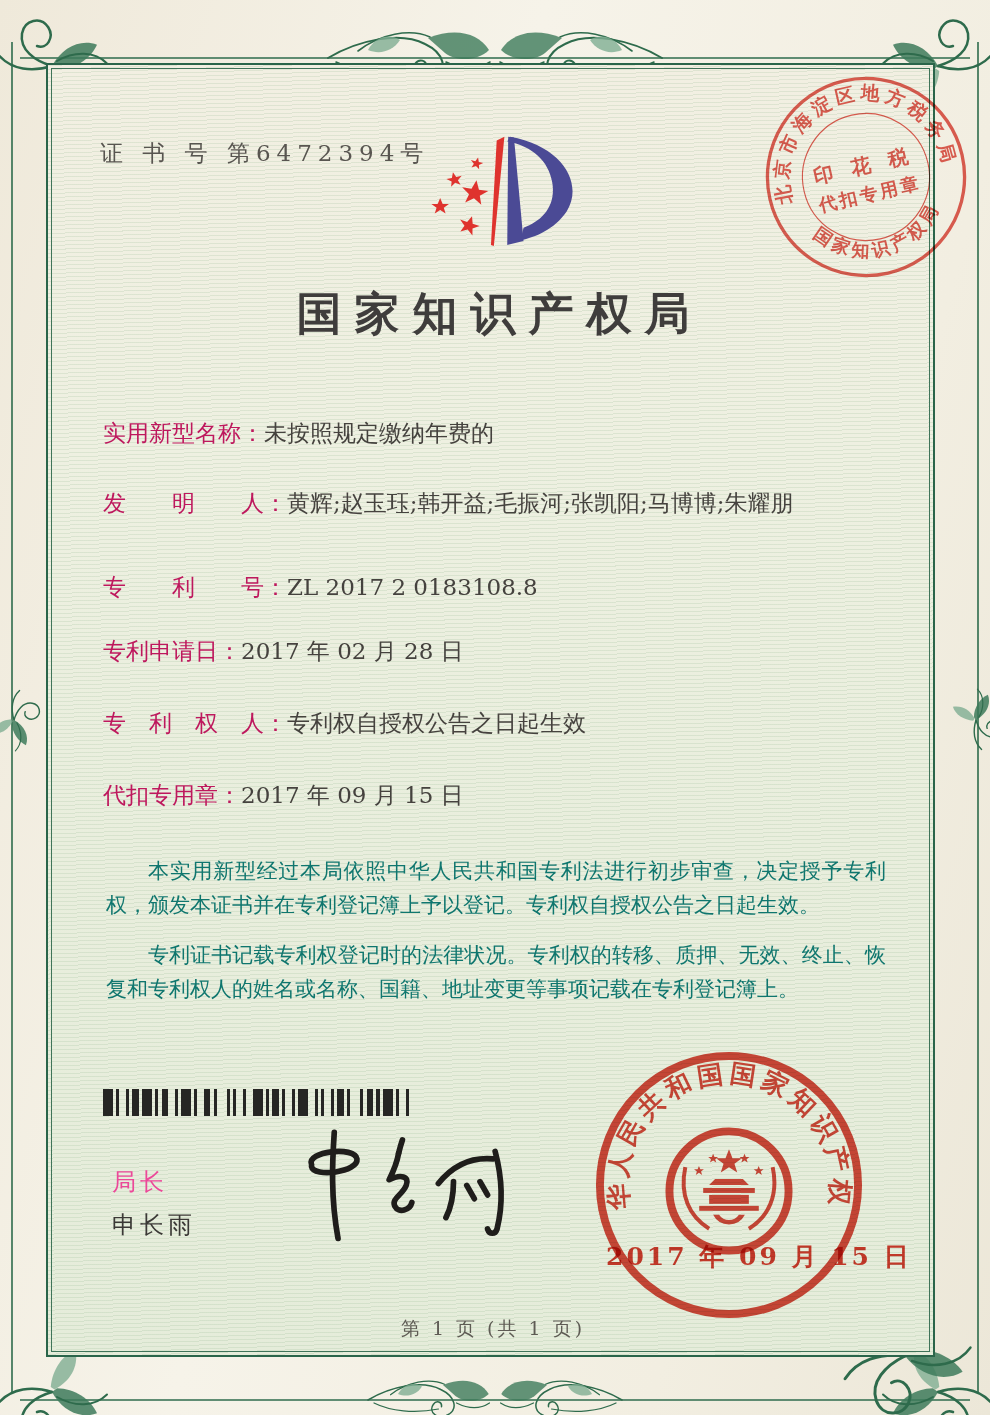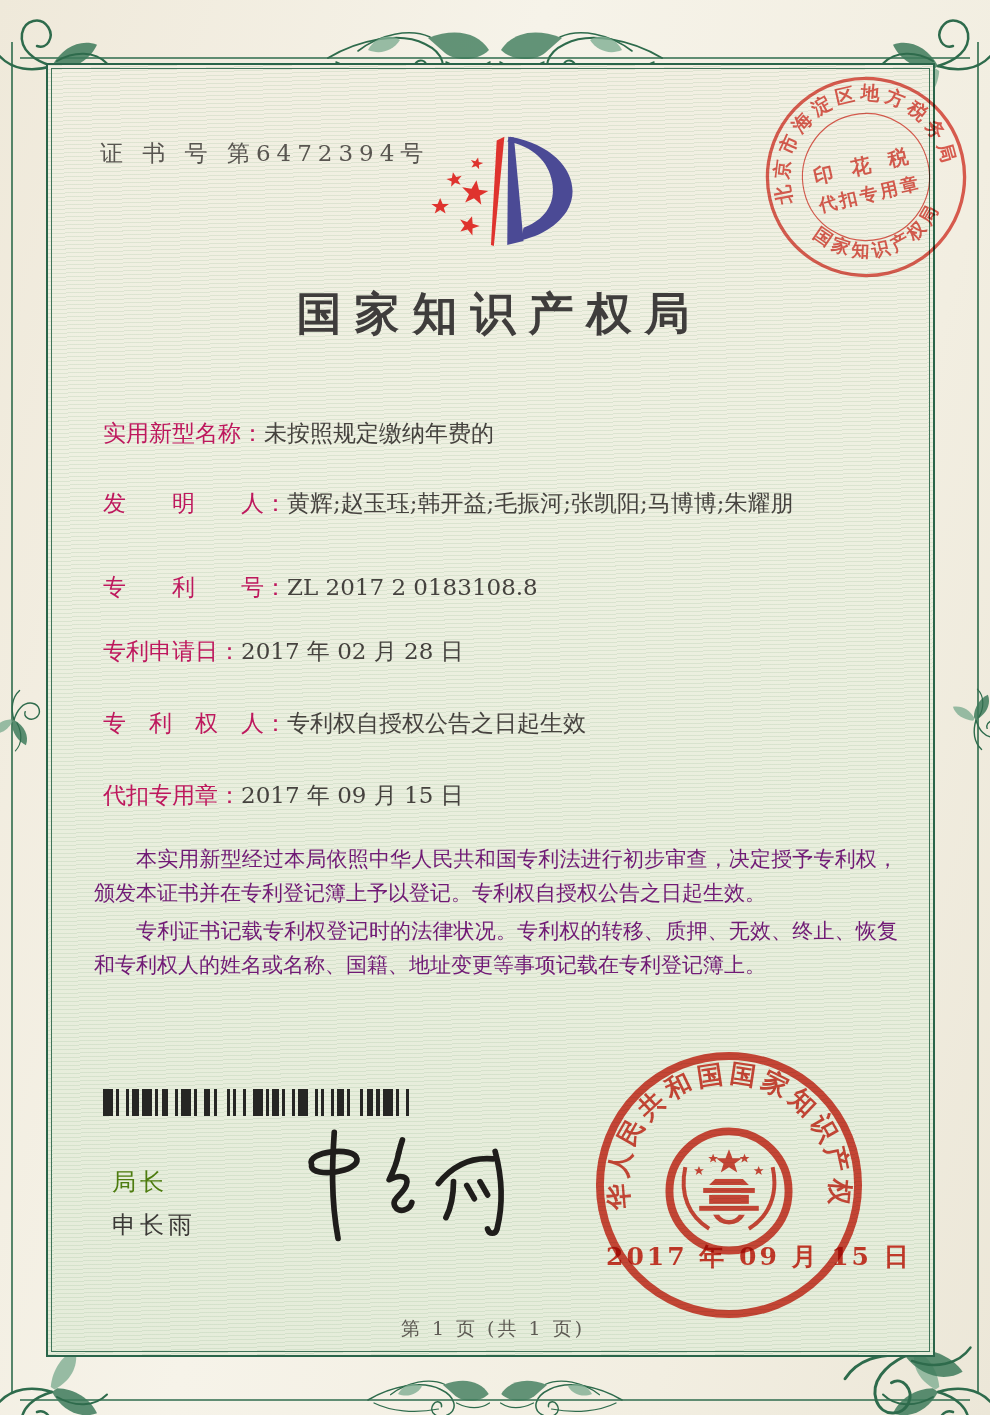--- a/index.html
+++ b/index.html
@@ -34,26 +34,26 @@
   .field-row{position:absolute;white-space:nowrap;font-size:23px;color:#45423e;left:0;}
   .field-row .lbl{color:#be185d;}
   .field-row:nth-child(1){top:0;}
   .field-row:nth-child(2){top:70px;}
   .field-row:nth-child(3){top:146px;margin-top:8px;}
   .field-row:nth-child(4){top:218px;}
   .field-row:nth-child(5){top:290px;}
   .field-row:nth-child(6){top:362px;}
   .body-text{left:90px;top:838px;width:812px;z-index:3;}
   .body-text p{
-    margin:4px;font-size:21px;line-height:34px;color:#701a75;
+    margin:16px;font-size:21px;line-height:34px;color:#0f766e;
     text-align:justify;text-indent:2em;
   }
   .barcode{left:103px;top:1089px;width:313px;height:27px;z-index:3;display:flex;align-items:stretch;}
   .barcode .bar{height:100%;}
-  .officer-title{left:112px;top:1166px;z-index:4;font-size:24px;letter-spacing:4px;color:#4d7c0f;}
+  .officer-title{left:112px;top:1166px;z-index:4;font-size:24px;letter-spacing:4px;color:#ec4899;}
   .officer-name{left:112px;top:1209px;z-index:4;font-size:24px;letter-spacing:4px;color:#3b3936;}
   .signature{left:268px;top:1122px;z-index:4;}
   .seal{left:590px;top:1046px;z-index:5;mix-blend-mode:multiply;opacity:.93;}
   .seal-date{
     left:606px;top:1240px;z-index:6;font-size:25px;letter-spacing:3px;color:#d63c2e;
     white-space:nowrap;mix-blend-mode:multiply;font-weight:600;
   }
   .stamp{
     left:757px;top:68px;z-index:6;transform:rotate(-13deg);
     mix-blend-mode:multiply;opacity:.92;

